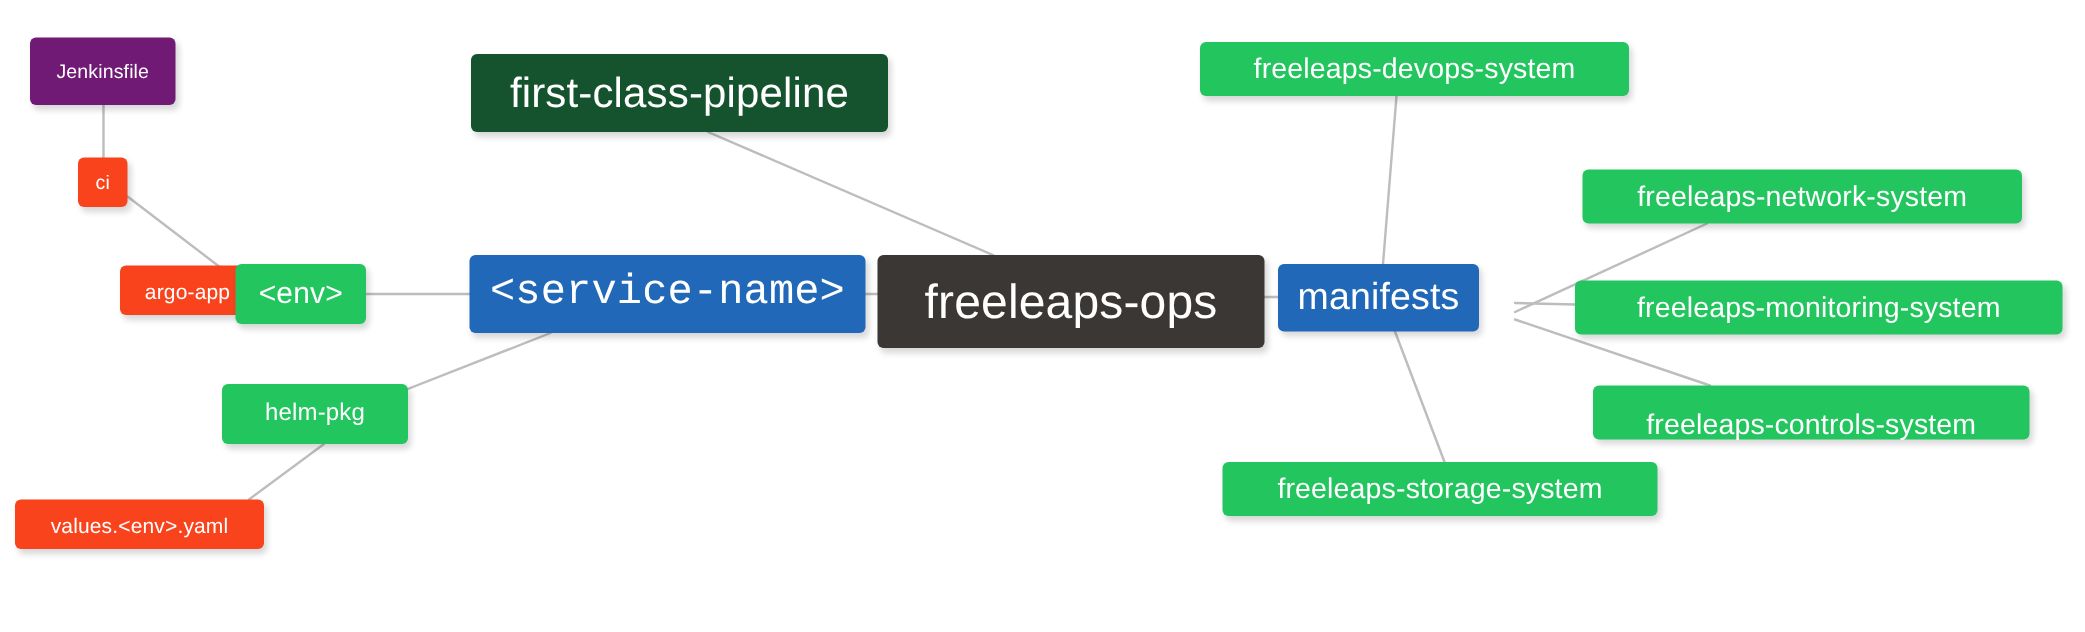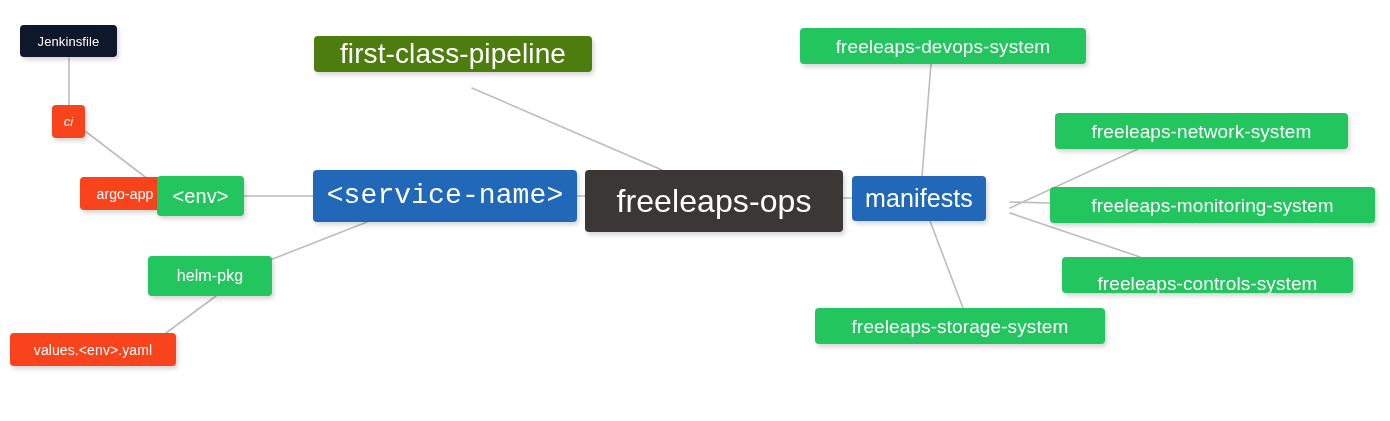--- a/index.html
+++ b/index.html
@@ -63,39 +63,39 @@
       <line x1="472" y1="88" x2="662" y2="170" stroke="#bdbdbd" stroke-width="1.6" stroke-linecap="round"></line>
       <line x1="843" y1="198" x2="852" y2="198" stroke="#bdbdbd" stroke-width="1.6" stroke-linecap="round"></line>
       <line x1="922" y1="176" x2="931" y2="64" stroke="#bdbdbd" stroke-width="1.6" stroke-linecap="round"></line>
       <line x1="1010" y1="208" x2="1138" y2="149" stroke="#bdbdbd" stroke-width="1.6" stroke-linecap="round"></line>
       <line x1="1010" y1="202" x2="1050" y2="203" stroke="#bdbdbd" stroke-width="1.6" stroke-linecap="round"></line>
       <line x1="1010" y1="213" x2="1140" y2="257" stroke="#bdbdbd" stroke-width="1.6" stroke-linecap="round"></line>
       <line x1="930" y1="221" x2="963" y2="308" stroke="#bdbdbd" stroke-width="1.6" stroke-linecap="round"></line>
     </svg>
 
   <div id="node-layer">
-      <div class="node" style="left: 20px; top: 25px; width: 97px; height: 32px; background: #0f172a; font-size: 13px; color: rgb(255, 255, 255);">
+      <div class="node" style="left: 20px; top: 25px; width: 97px; height: 45px; background: #701a75; font-size: 13px; color: rgb(255, 255, 255);">
         <span class="node-label">Jenkinsfile</span>
       </div>
-      <div class="node" style="left: 52px; top: 105px; width: 33px; height: 33px; background: rgb(248, 67, 28); font-size: 13px; color: rgb(255, 255, 255); font-style: italic;">
+      <div class="node" style="left: 52px; top: 105px; width: 33px; height: 33px; background: rgb(248, 67, 28); font-size: 13px; color: rgb(255, 255, 255);">
         <span class="node-label">ci</span>
       </div>
       <div class="node" style="left: 32px; top: 177px; width: 90px; height: 33px; background: rgb(248, 67, 28); font-size: 14px; color: rgb(255, 255, 255); margin-left: 48px;">
         <span class="node-label">argo-app</span>
       </div>
       <div class="node" style="left: 10px; top: 333px; width: 166px; height: 33px; background: rgb(248, 67, 28); font-size: 14px; color: rgb(255, 255, 255);">
         <span class="node-label">values.&lt;env&gt;.yaml</span>
       </div>
       <div class="node" style="left: 157px; top: 176px; width: 87px; height: 40px; background: rgb(34, 197, 94); font-size: 20px; color: rgb(255, 255, 255);">
         <span class="node-label">&lt;env&gt;</span>
       </div>
       <div class="node" style="left: 148px; top: 256px; width: 124px; height: 40px; background: rgb(34, 197, 94); font-size: 16px; color: rgb(255, 255, 255); text-align: right;">
         <span class="node-label">helm-pkg</span>
       </div>
-      <div class="node" style="left: 314px; top: 36px; width: 278px; height: 36px; background: #4d7c0f; font-size: 28px; color: rgb(255, 255, 255); text-align: center;">
+      <div class="node" style="left: 314px; top: 36px; width: 278px; height: 52px; background: #14532d; font-size: 28px; color: rgb(255, 255, 255); text-align: center;">
         <span class="node-label">first-class-pipeline</span>
       </div>
       <div class="node" style="left: 313px; top: 170px; width: 264px; height: 52px; background: rgb(33, 104, 184); font-size: 28px; color: rgb(255, 255, 255); font-family: Liberation Mono, monospace;">
         <span class="node-label">&lt;service-name&gt;</span>
       </div>
       <div class="node" style="left: 585px; top: 170px; width: 258px; height: 62px; background: rgb(59, 55, 52); font-size: 32px; color: rgb(255, 255, 255);">
         <span class="node-label">freeleaps-ops</span>
       </div>
       <div class="node" style="left: 852px; top: 176px; width: 134px; height: 45px; background: rgb(33, 104, 184); font-size: 25px; color: rgb(255, 255, 255);">
         <span class="node-label">manifests</span>

